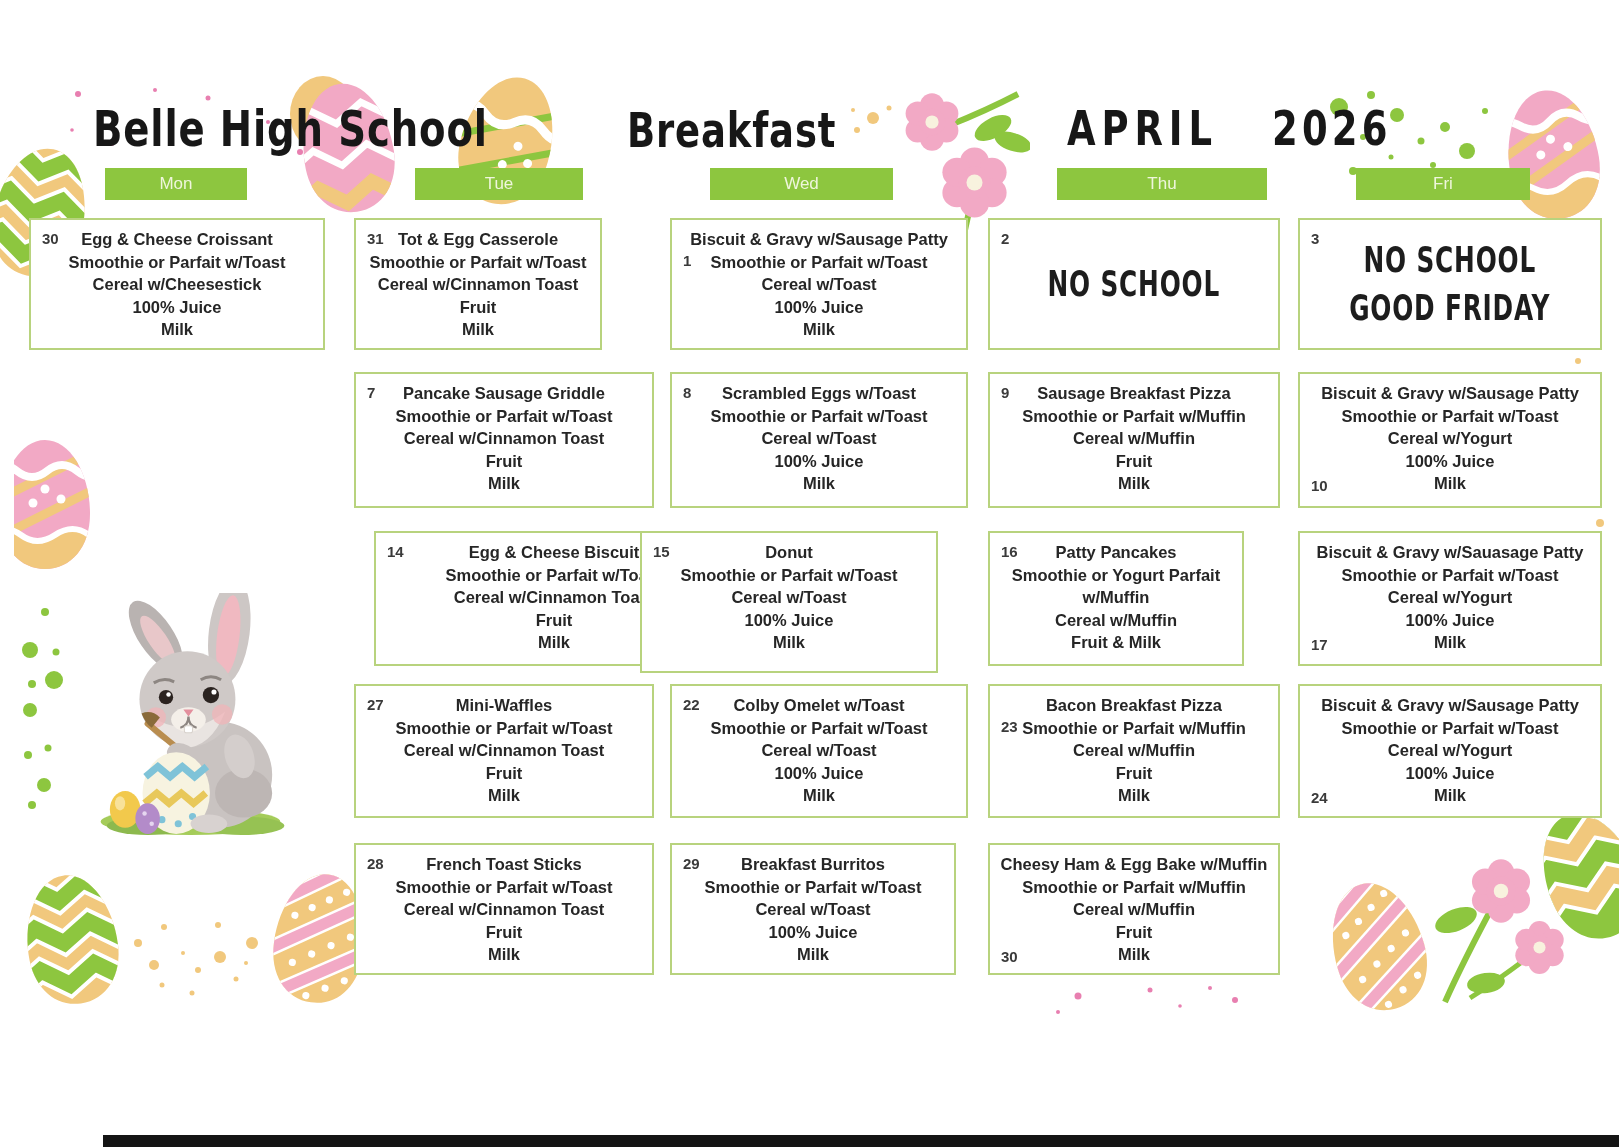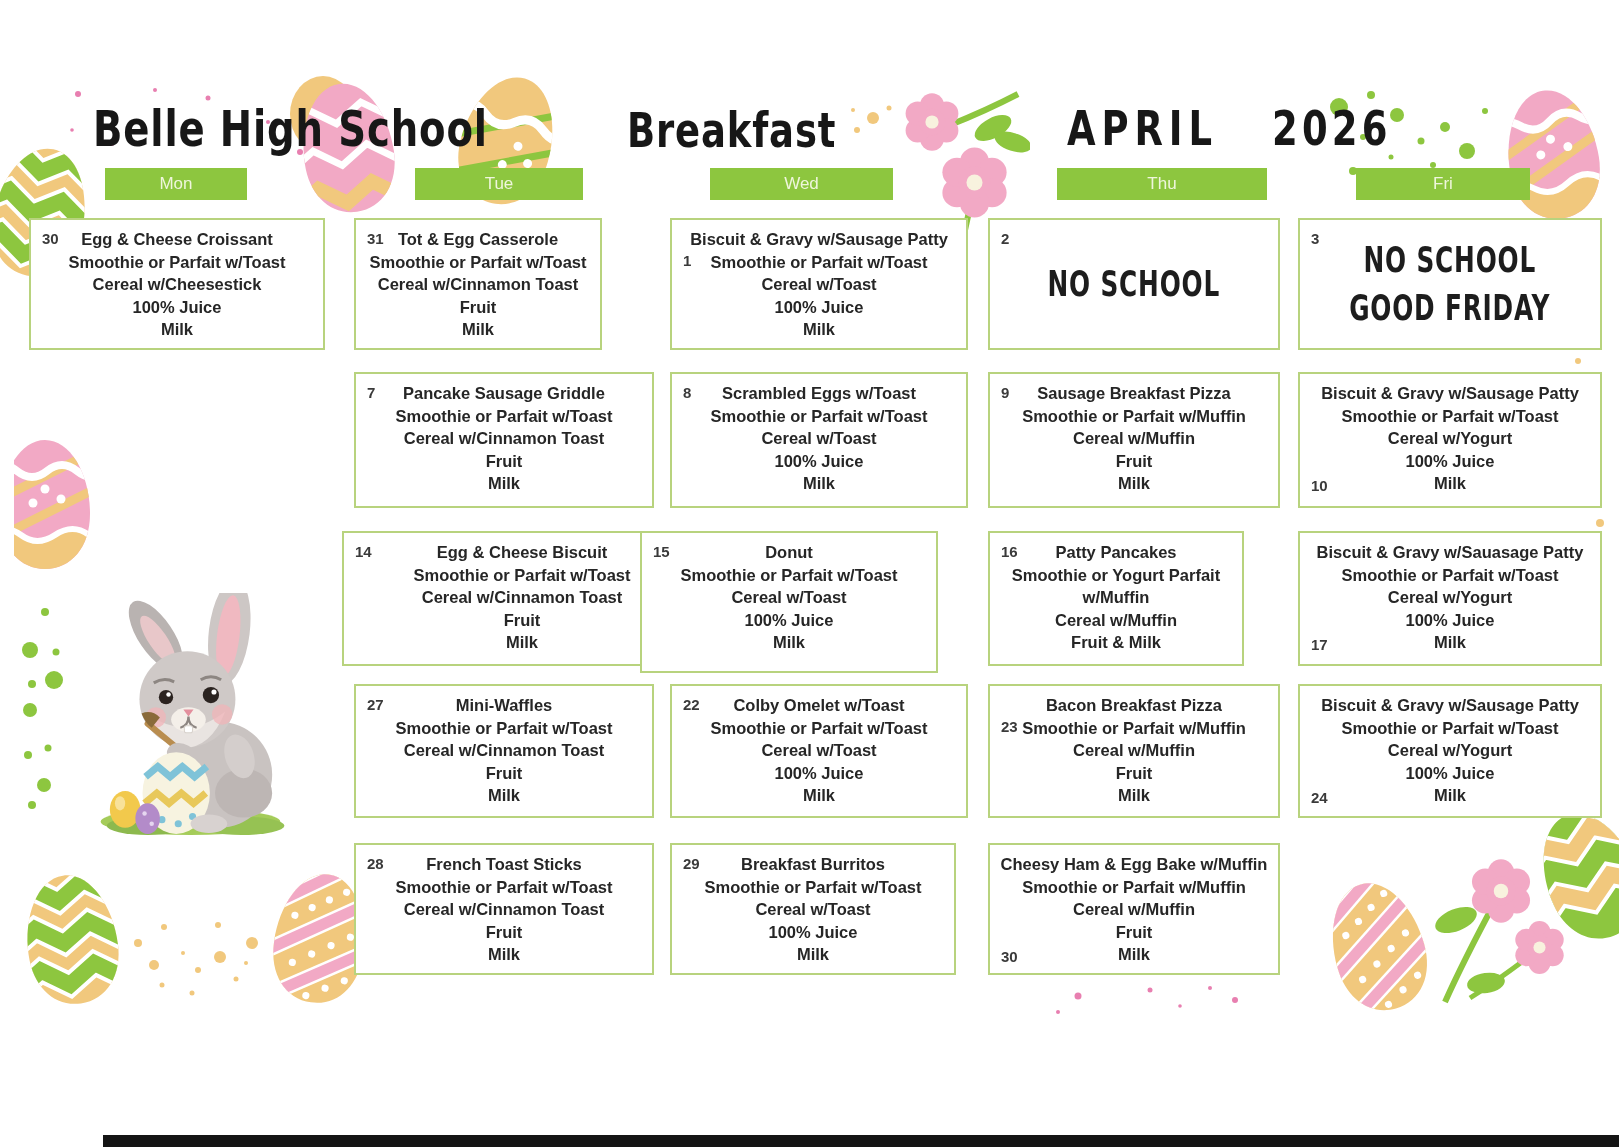--- a/index.html
+++ b/index.html
@@ -415,21 +415,21 @@
   </div>
   <div class="cell" style="left:1298px;top:372px;width:304px;height:136px">
     <span class="daynum num-low">10</span>
     <div class="line">Biscuit &amp; Gravy w/Sausage Patty</div>
     <div class="line">Smoothie or Parfait w/Toast</div>
     <div class="line">Cereal w/Yogurt</div>
     <div class="line">100% Juice</div>
     <div class="line">Milk</div>
   </div>
 
-  <div class="cell" style="left:342px;top:531px;width:360px;height:135px">
+  <div class="cell" style="left:374px;top:531px;width:360px;height:135px">
     <span class="daynum">14</span>
     <div class="line">Egg &amp; Cheese Biscuit</div>
     <div class="line">Smoothie or Parfait w/Toast</div>
     <div class="line">Cereal w/Cinnamon Toast</div>
     <div class="line">Fruit</div>
     <div class="line">Milk</div>
   </div>
   <div class="cell" style="left:640px;top:531px;width:298px;height:142px">
     <span class="daynum">15</span>
     <div class="line">Donut</div>

